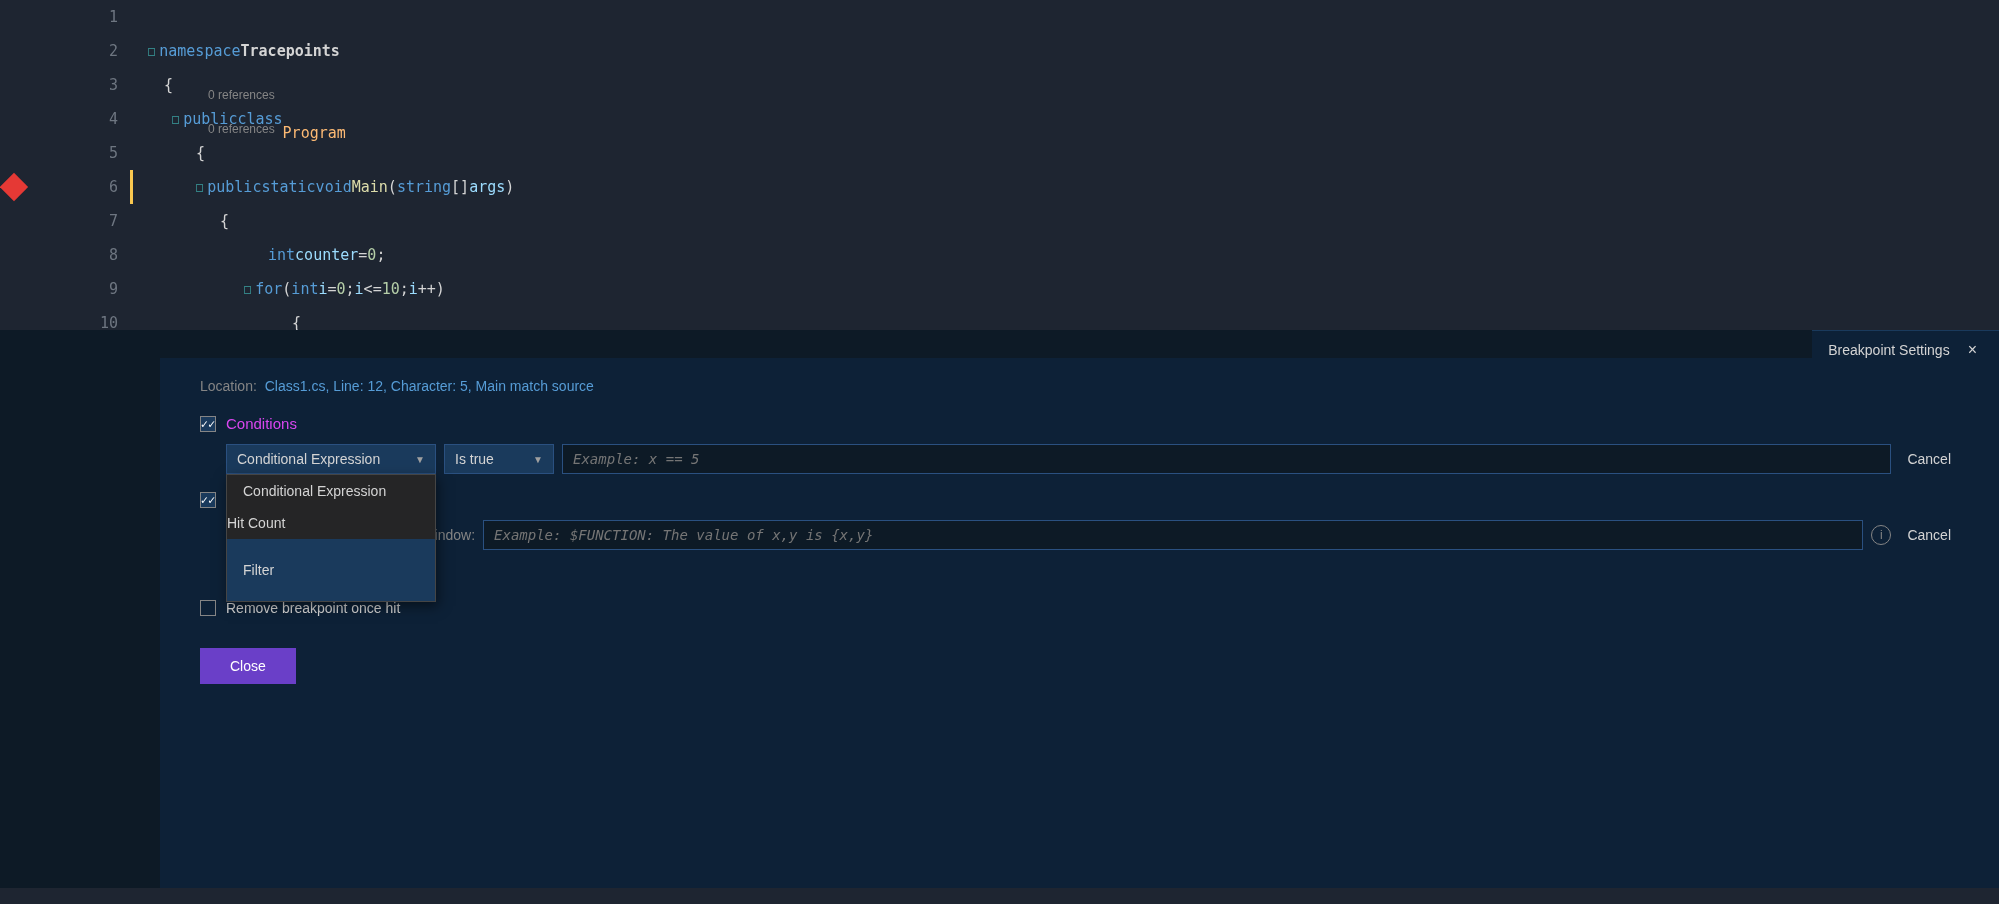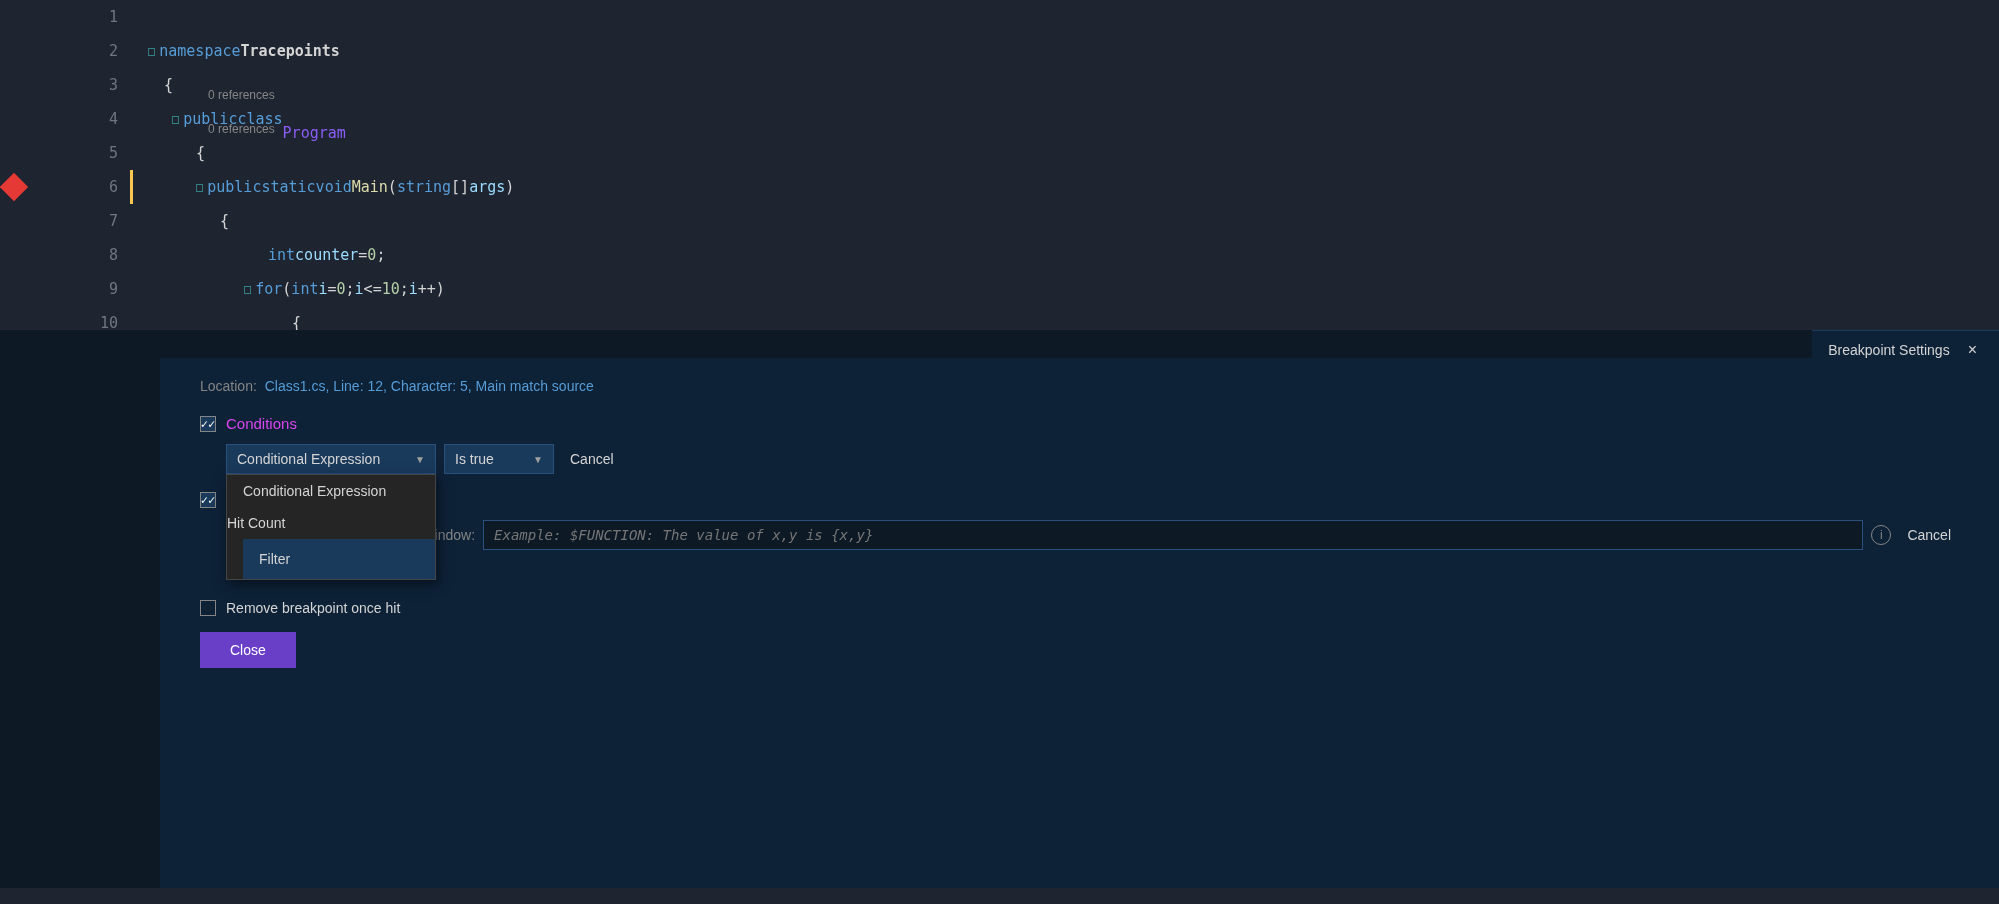--- a/index.html
+++ b/index.html
@@ -123,21 +123,21 @@
 
     <div style="height:34px;display:flex;align-items:center;">
       <span style="color:#d4d4d4;margin-left:16px;">{</span>
     </div>
 
     <div style="height:34px;display:flex;align-items:center;position:relative;">
       <span style="position:absolute;top:-14px;left:60px;color:#858585;font-size:12px;font-family:'Segoe UI',sans-serif;">0 references</span>
       <span style="color:#3a9f9f;font-size:12px;margin-right:4px;margin-left:24px;cursor:pointer;">□</span>
       <span style="color:#569cd6;">public </span>
         <span style="color:#569cd6;">class </span>
-        <span style="color:#8b5cf6;margin-top:27px;">Program</span>
+        <span style="color:#fdba74;margin-top:27px;">Program</span>
     </div>
 
     <div style="height:34px;display:flex;align-items:center;position:relative;">
       <span style="position:absolute;top:-14px;left:60px;color:#858585;font-size:12px;font-family:'Segoe UI',sans-serif;">0 references</span>
       <span style="color:#d4d4d4;margin-left:48px;">{</span>
     </div>
 
     <div style="height:34px;display:flex;align-items:center;">
       <span style="color:#3a9f9f;font-size:12px;margin-right:4px;margin-left:48px;cursor:pointer;">□</span>
       <span style="color:#569cd6;">public </span>
@@ -217,29 +217,30 @@
 
     <div style="position:relative;">
       <div style="background:#1a3a5c;border:1px solid #2a5080;color:#d4d4d4;font-family:'Segoe UI',sans-serif;font-size:14px;padding:6px 10px;display:flex;align-items:center;gap:6px;cursor:pointer;min-width:210px;justify-content:space-between;">
         <span>Conditional Expression</span>
         <span style="color:#a0a0a0;font-size:10px;">▼</span>
       </div>
 
       <div style="position:absolute;top:100%;left:0;background:#252526;border:1px solid #454545;min-width:210px;z-index:1000;box-shadow:2px 4px 12px rgba(0,0,0,0.5);">
         <div style="padding:8px 16px;font-family:'Segoe UI',sans-serif;font-size:14px;color:#d4d4d4;cursor:pointer;white-space:nowrap;">Conditional Expression</div>
         <div style="padding:8px 0;font-family:'Segoe UI',sans-serif;font-size:14px;color:#d4d4d4;cursor:pointer;white-space:nowrap;">Hit Count</div>
-        <div style="padding:12px 16px;font-family:'Segoe UI',sans-serif;font-size:14px;color:#d4d4d4;cursor:pointer;white-space:nowrap;background:#1a3a5c;margin-left:16px;">Filter</div>
+        <div style="padding:23px 16px;font-family:'Segoe UI',sans-serif;font-size:14px;color:#d4d4d4;cursor:pointer;white-space:nowrap;background:#1a3a5c;">Filter</div>
       </div>
     </div>
 
     <div style="background:#1a3a5c;border:1px solid #2a5080;color:#d4d4d4;font-family:'Segoe UI',sans-serif;font-size:14px;padding:6px 10px;display:flex;align-items:center;gap:6px;cursor:pointer;min-width:110px;justify-content:space-between;">
       <span>Is true</span>
       <span style="color:#a0a0a0;font-size:10px;">▼</span>
     </div>
 
+    <input type="text" style="flex: 1 1 0%; background: rgb(13, 26, 38); border: 1px solid rgb(42, 80, 128); color: rgb(133, 133, 133); font-family: Consolas, monospace; font-size: 14px; padding: 6px 10px; font-style: italic; min-width: 200px;" placeholder="Example: x == 5">
 
     <span style="color:#d4d4d4;font-family:'Segoe UI',sans-serif;font-size:14px;cursor:pointer;padding:6px 8px;">Cancel</span>
   </div>
 
   
   <div style="display:flex;align-items:center;gap:10px;margin-bottom:12px;">
     <div class="cb checked" style="width:16px;height:16px;border:1px solid #858585;background:#1a3a5c;display:flex;align-items:center;justify-content:center;flex-shrink:0;cursor:pointer;color:#fff;font-size:12px;">✓</div>
     <label style="font-family:'Segoe UI',sans-serif;font-size:15px;color:#d4d4d4;">Actions</label>
   </div>
 
@@ -251,21 +252,21 @@
     <span style="color:#d4d4d4;font-family:'Segoe UI',sans-serif;font-size:14px;cursor:pointer;padding:6px 8px;">Cancel</span>
   </div>
 
   
   <div style="display:flex;align-items:center;gap:8px;margin-left:26px;margin-bottom:20px;">
     <div class="cb checked" style="width:16px;height:16px;border:1px solid #858585;background:#1a3a5c;display:flex;align-items:center;justify-content:center;flex-shrink:0;cursor:pointer;color:#fff;font-size:12px;">✓</div>
     <label style="font-family:'Segoe UI',sans-serif;font-size:14px;color:#d4d4d4;">Continue code execution</label>
   </div>
 
   
-  <div style="display:flex;align-items:flex-end;gap:10px;margin-bottom:16px;">
+  <div style="display:flex;align-items:flex-end;gap:10px;margin-bottom:32px;">
     <div style="width:16px;height:16px;border:1px solid #858585;background:transparent;flex-shrink:0;cursor:pointer;"></div>
     <label style="font-family:'Segoe UI',sans-serif;font-size:14px;color:#d4d4d4;">Remove breakpoint once hit</label>
   </div>
 
   
 
   
   <button style="background:#6a3fc8;color:#fff;border:none;font-family:'Segoe UI',sans-serif;font-size:14px;padding:10px 30px;cursor:pointer;">Close</button>
 
 </div>

